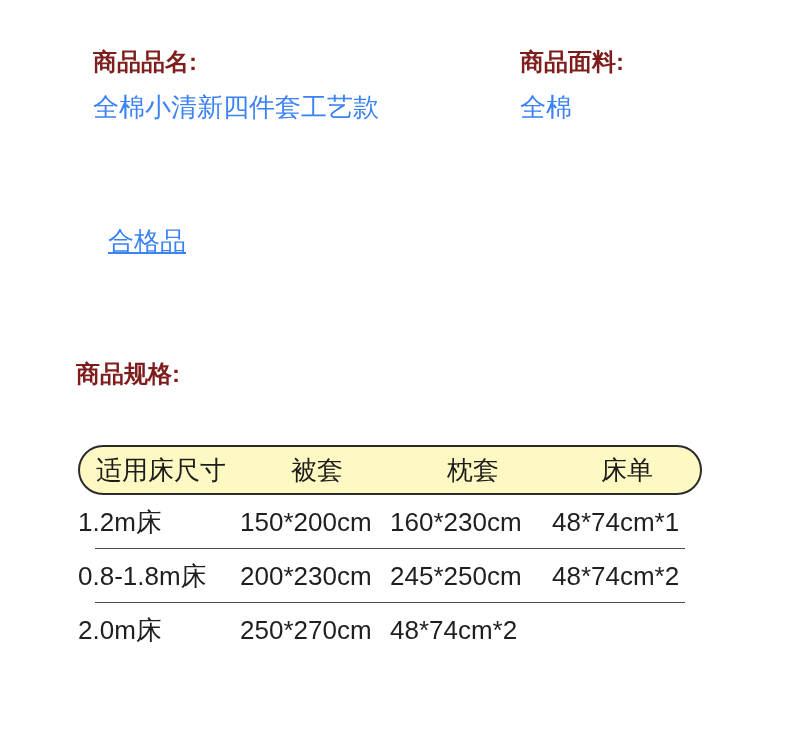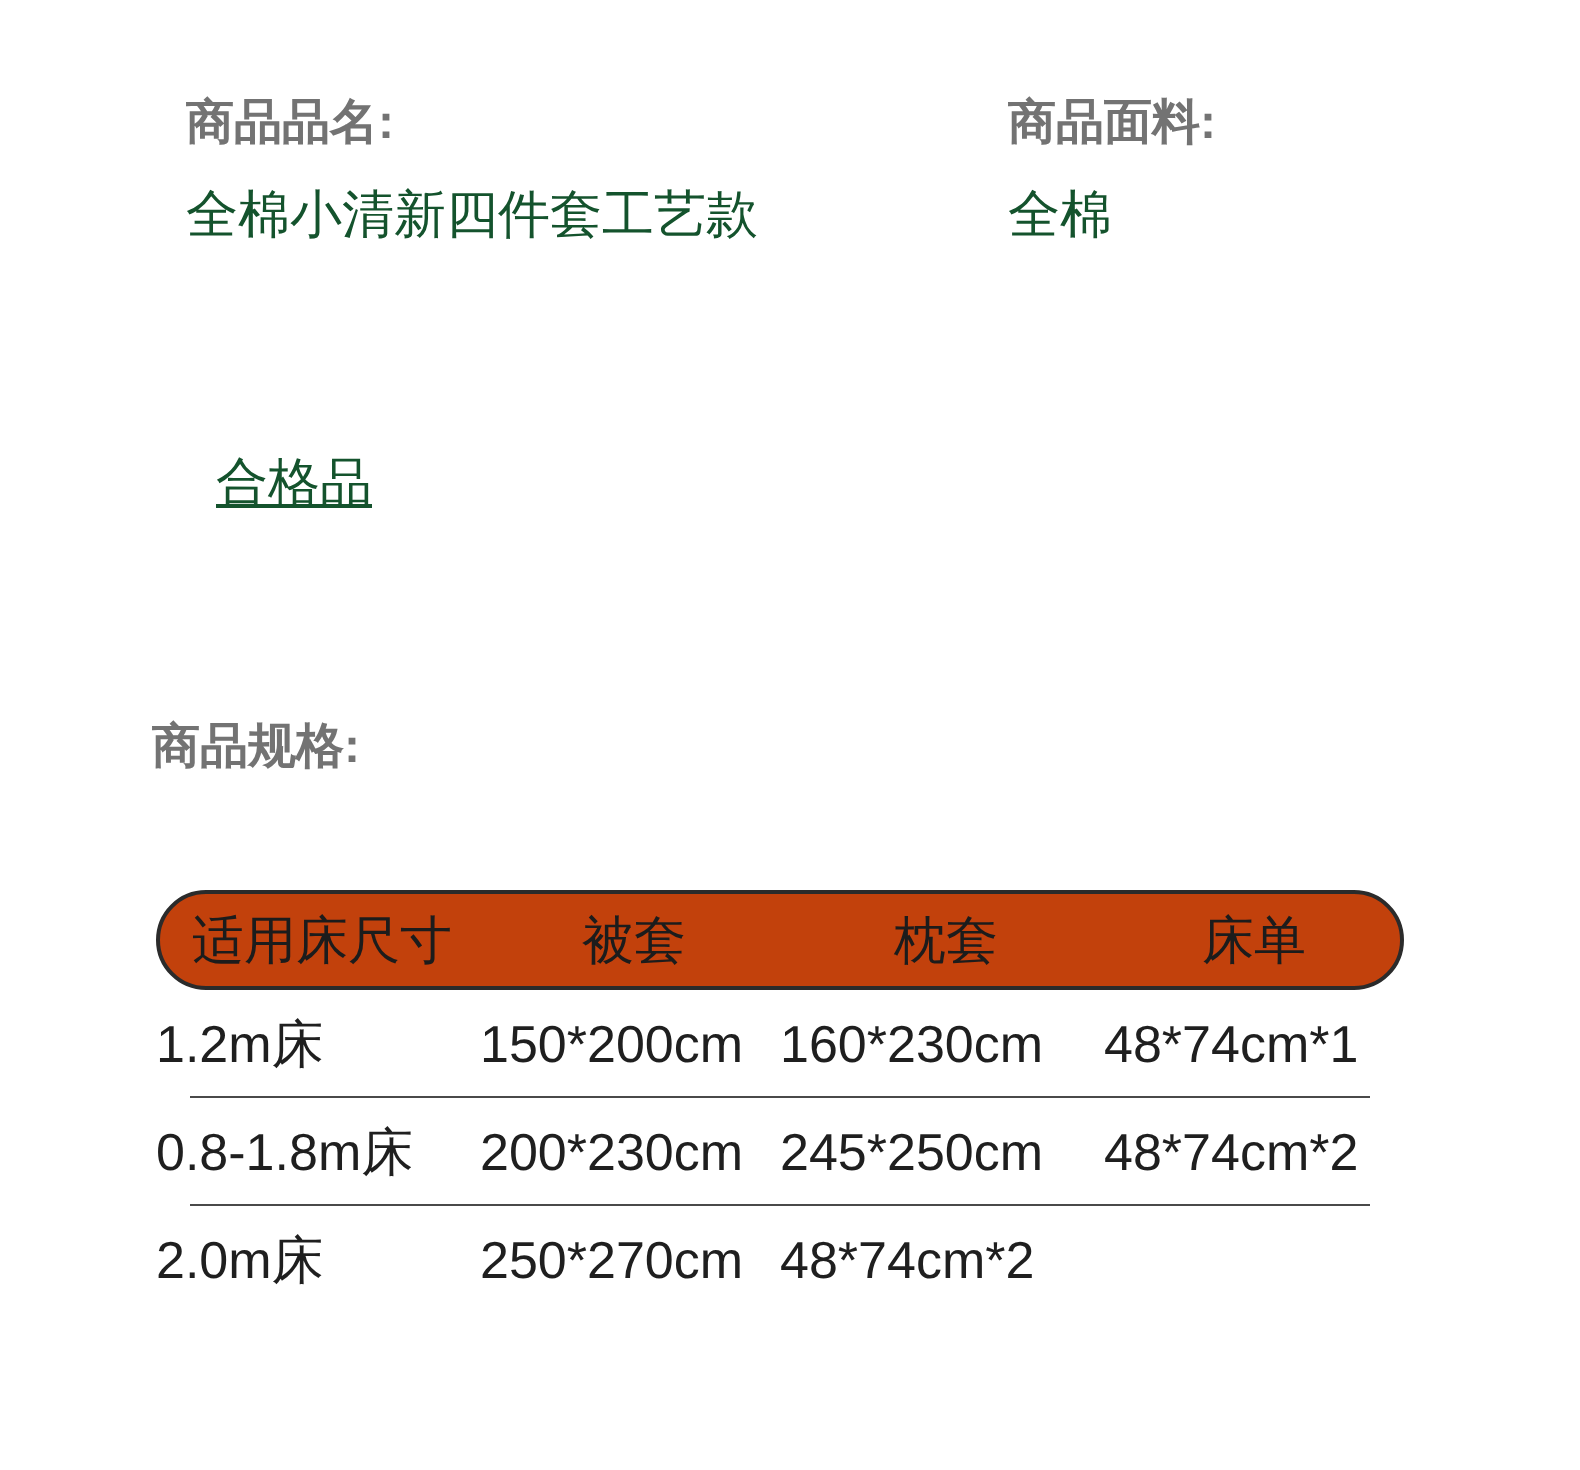--- a/index.html
+++ b/index.html
@@ -14,53 +14,53 @@
     background: #ffffff;
     color: #1c1c1c;
     font-family: "Liberation Sans", "DejaVu Sans", sans-serif;
     overflow: hidden;
   }
   .field { position: absolute; }
   .field .label {
     font-size: 24px;
     font-weight: 700;
     line-height: 28px;
-    color: #737373;
+    color: #7f1d1d;
     white-space: nowrap;
   }
   .field .value {
     margin-top: 16px;
     font-size: 26px;
     font-weight: 400;
     line-height: 30px;
-    color: #14532d;
+    color: #3b82f6;
     white-space: nowrap;
   }
   .field-name   { left: 93px;  top: 48px; }
-  .field-fabric { left: 504px; top: 48px; }
+  .field-fabric { left: 520px; top: 48px; }
   .field-grade  { left: 104px; top: 212px; }
   .field-grade .value { margin-left: 4px; margin-top: 14px; text-decoration: underline; }
   .field-spec   { left: 76px;  top: 360px; }
 
   .spec-table {
     position: absolute;
     left: 78px;
     top: 445px;
     width: 624px;
   }
   .spec-header-pill {
     box-sizing: border-box;
     width: 624px;
     height: 50px;
     border: 2px solid #2b2b2b;
     border-radius: 26px;
     display: grid;
     grid-template-columns: 162px 150px 162px 146px;
     align-items: center;
-    background: #c2410c;
+    background: #fef9c3;
   }
   .spec-header-pill .cell {
     text-align: center;
     font-size: 26px;
     color: #1c1c1c;
     white-space: nowrap;
   }
   .spec-row {
     position: relative;
     box-sizing: border-box;

